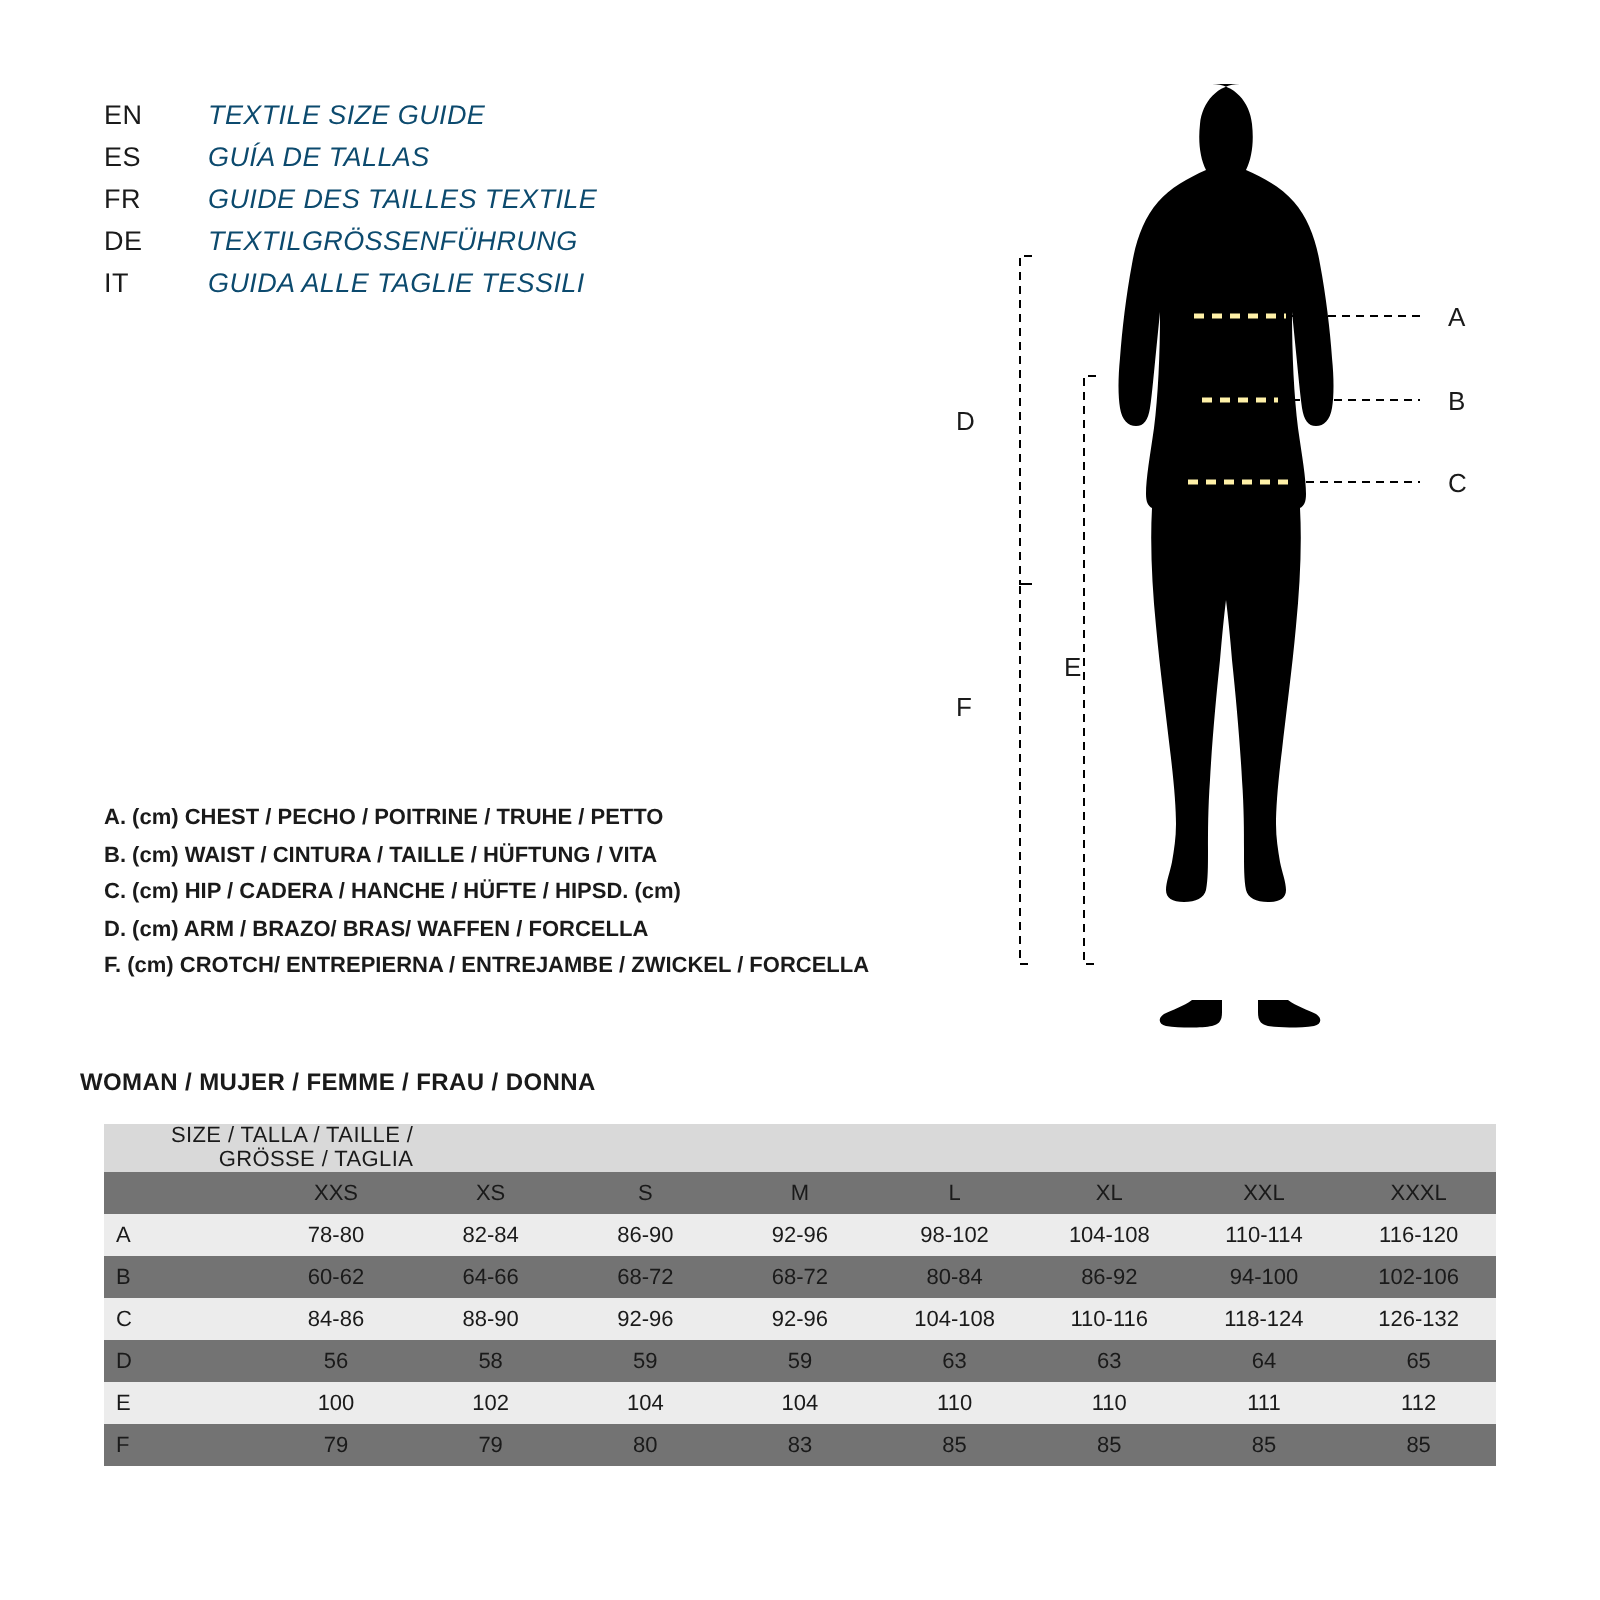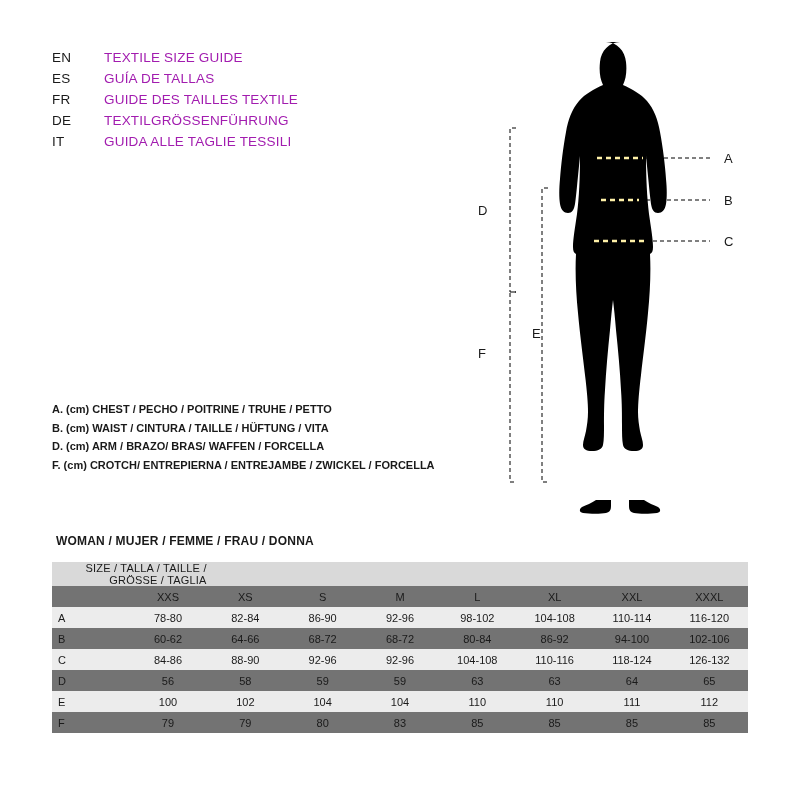--- a/index.html
+++ b/index.html
@@ -35,40 +35,41 @@
   }
   .title-lang {
     width: 52px;
     font-size: 13.5px;
     letter-spacing: 0.2px;
     color: #1a1a1a;
   }
   .title-text {
     font-size: 13.5px;
     letter-spacing: 0.2px;
-    color: #a21caf;
+    color: #0c4a6e;
+    font-style: italic;
   }
 
   
   .legend {
     position: absolute;
     left: 52px;
     top: 400px;
     width: 520px;
   }
   .legend-line {
     font-size: 11px;
     line-height: 18.5px;
     color: #1a1a1a;
     white-space: nowrap;
     font-weight: bold;
   }
   .legend-gender {
     position: absolute;
-    left: 56px;
+    left: 40px;
     top: 534px;
     font-size: 12px;
     font-weight: bold;
     letter-spacing: 0.2px;
   }
 
   
   .table-wrap {
     position: absolute;
     left: 52px;
@@ -237,20 +238,21 @@
       <g stroke="#000000" stroke-width="1" stroke-dasharray="4,3" fill="none">
         <path d="M46,262 L40,262 L40,452 L46,452"></path>
       </g>
       <text x="8" y="328" font-family="Liberation Sans, sans-serif" font-size="13" fill="#1a1a1a">F</text>
     </svg>
   </div>
 
   <div class="legend">
     <div class="legend-line">A. (cm) CHEST / PECHO / POITRINE / TRUHE / PETTO</div>
     <div class="legend-line">B. (cm) WAIST / CINTURA / TAILLE / HÜFTUNG / VITA</div>
+    <div class="legend-line">C. (cm) HIP / CADERA / HANCHE / HÜFTE / HIPSD. (cm)</div>
     <div class="legend-line">D. (cm) ARM / BRAZO/ BRAS/ WAFFEN / FORCELLA</div>
     <div class="legend-line">F. (cm) CROTCH/ ENTREPIERNA / ENTREJAMBE / ZWICKEL / FORCELLA</div>
   </div>
 
   <div class="legend-gender">WOMAN / MUJER / FEMME / FRAU / DONNA</div>
 
   <div class="table-wrap">
     <table>
       <tbody>
           <tr class="row-head">

